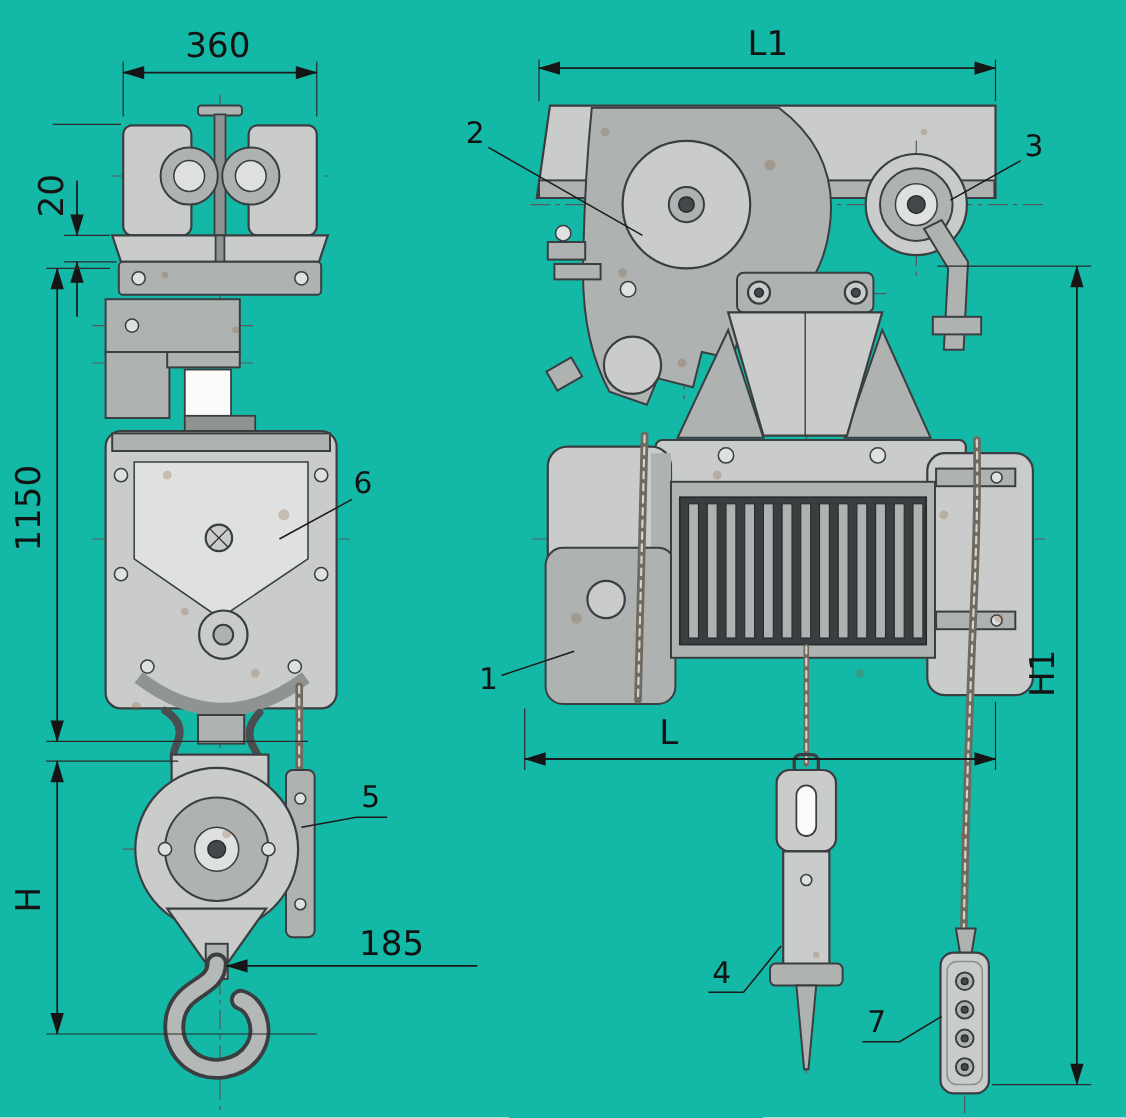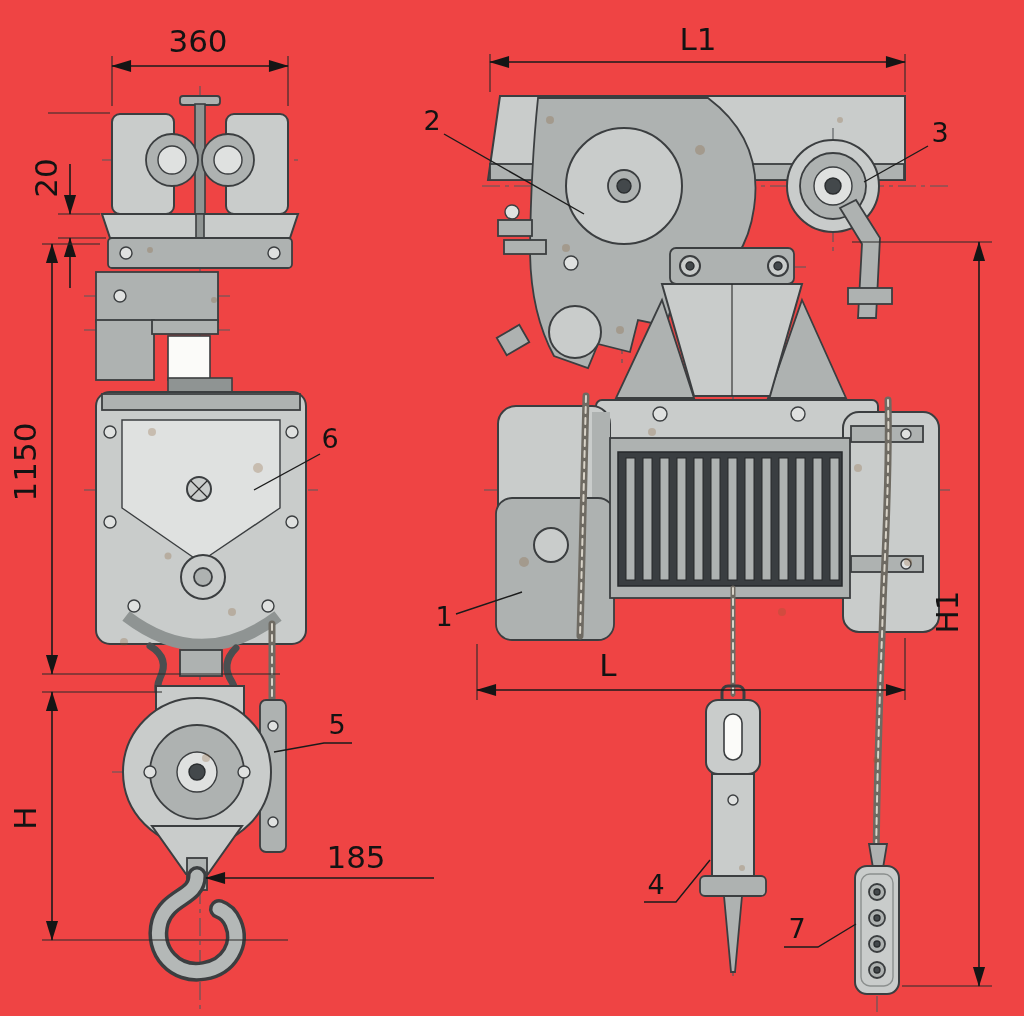--- a/index.html
+++ b/index.html
@@ -1,16 +1,16 @@
 <!DOCTYPE html>
 <html><head>
 <meta charset="utf-8">
 <style>
   html,body { margin:0; padding:0; background:#ffffff; }
-  .canvas { width:1024px; height:1016px; background:#ef4444; position:relative; overflow:hidden;
+  .canvas { width:1024px; height:1016px; background:#14b8a6; position:relative; overflow:hidden;
             font-family:"DejaVu Sans", sans-serif; }
   svg { display:block; }
 
   
   .dim  { stroke:#1b1b1b; stroke-width:1.6; fill:none; }
   .ext  { stroke:#2a2a2a; stroke-width:1.1; fill:none; }
   .ldr  { stroke:#1b1b1b; stroke-width:1.4; fill:none; }
   .cl   { stroke:#555a5d; stroke-width:1.1; fill:none; stroke-dasharray:18 5 4 5; }
 
   

